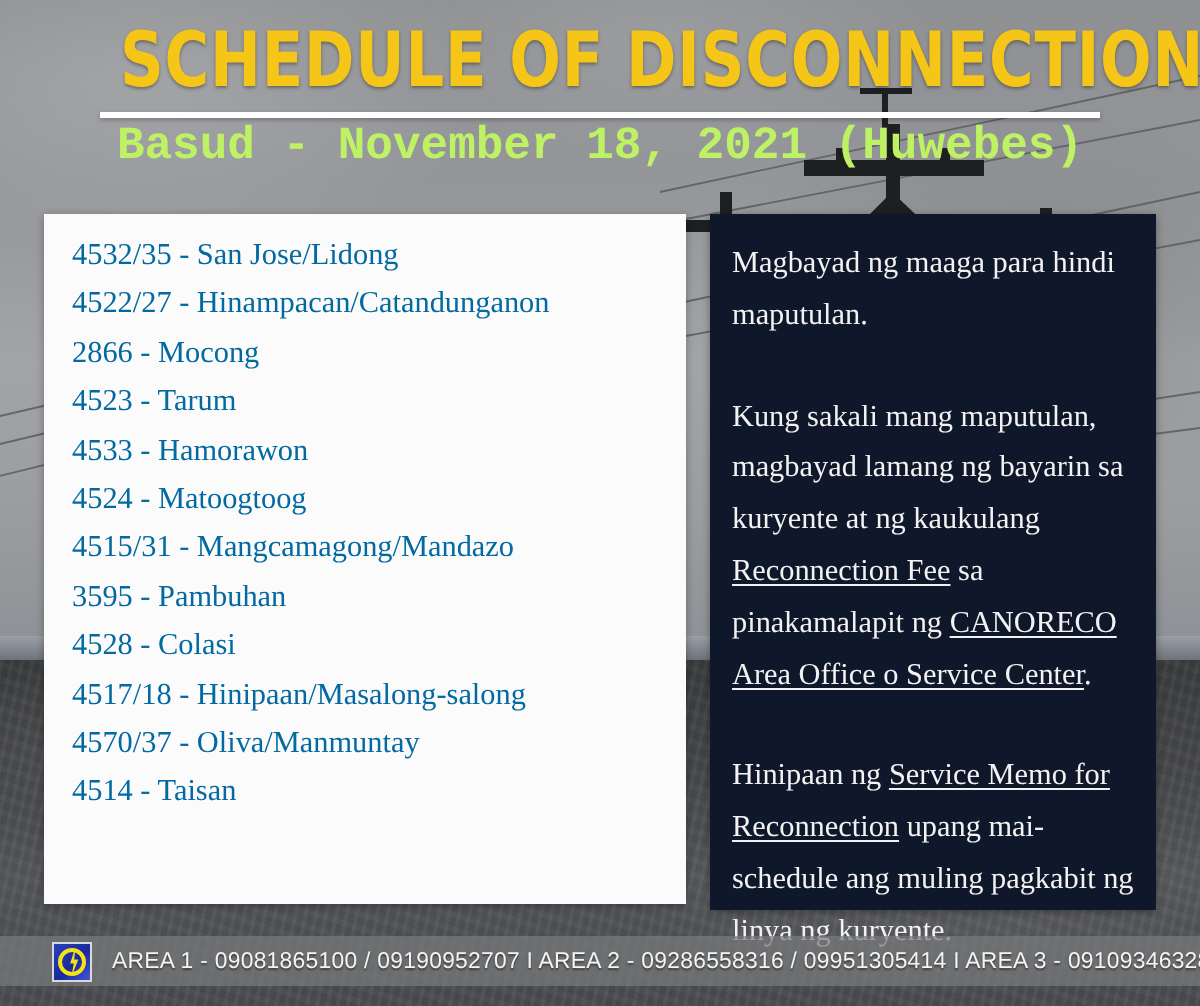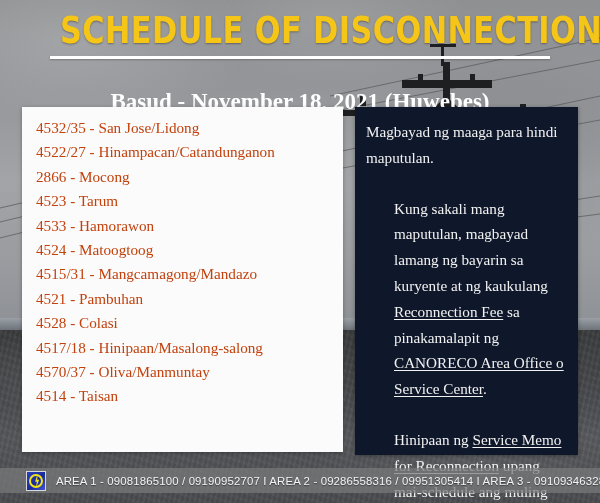--- a/index.html
+++ b/index.html
@@ -86,43 +86,43 @@
   .title-rule {
     position: absolute;
     left: 50px; top: 56px;
     width: 500px; height: 3px;
     background: #ffffff;
     box-shadow: 0 1px 2px rgba(0,0,0,0.25);
   }
 
   .subtitle {
     position: absolute;
-    left: 0; top: 88px;
+    left: 0; top: 59px;
     width: 600px;
     text-align: center;
-    color: #ffffff;
-    font-family: Liberation Serif, serif;
+    color: #bef264;
+    font-family: Liberation Mono, monospace;
     font-weight: bold;
     font-size: 23px;
     line-height: 28px;
     white-space: nowrap;
   }
 
   
   .list-panel {
     position: absolute;
     left: 22px; top: 107px;
     width: 321px; height: 345px;
     background: #fbfbfb;
     box-shadow: 0 1px 4px rgba(0,0,0,0.30);
     padding: 9px 0 0 14px;
   }
   .list-panel ul { list-style: none; }
   .list-panel li {
-    color: #c2410c;
+    color: #0369a1;
     font-family: "Liberation Serif", serif;
     font-size: 15.2px;
     line-height: 24.4px;
     white-space: nowrap;
   }
 
   
   .notice-panel {
     position: absolute;
     left: 355px; top: 107px;
@@ -130,21 +130,21 @@
     background: #0f172a;
     box-shadow: 0 1px 4px rgba(0,0,0,0.35);
     padding: 12px 11px 0 11px;
   }
   .notice-panel p {
     color: #f2f2f2;
     font-family: "Liberation Serif", serif;
     font-size: 15.2px;
     line-height: 25.8px;
   }
-  .notice-panel p + p { margin-top: 25px; margin-left: 28px; }
+  .notice-panel p + p { margin-top: 25px; }
   .notice-panel u { text-decoration: underline; text-underline-offset: 2px; }
 
   
   .footer {
     position: absolute;
     left: 0; top: 468px;
     width: 600px; height: 25px;
     background: rgba(120,122,124,0.72);
     display: flex;
     align-items: center;
@@ -229,21 +229,21 @@
 
   <div class="list-panel">
     <ul id="schedule-list">
         <li>4532/35 - San Jose/Lidong</li>
         <li>4522/27 - Hinampacan/Catandunganon</li>
         <li>2866 - Mocong</li>
         <li>4523 - Tarum</li>
         <li>4533 - Hamorawon</li>
         <li>4524 - Matoogtoog</li>
         <li>4515/31 - Mangcamagong/Mandazo</li>
-        <li>4521 - Pambuhan</li>
+        <li>3595 - Pambuhan</li>
         <li>4528 - Colasi</li>
         <li>4517/18 - Hinipaan/Masalong-salong</li>
         <li>4570/37 - Oliva/Manmuntay</li>
         <li>4514 - Taisan</li>
       </ul>
   </div>
 
   <div class="notice-panel">
     <p>Magbayad ng maaga para hindi maputulan.</p>
     <p>

